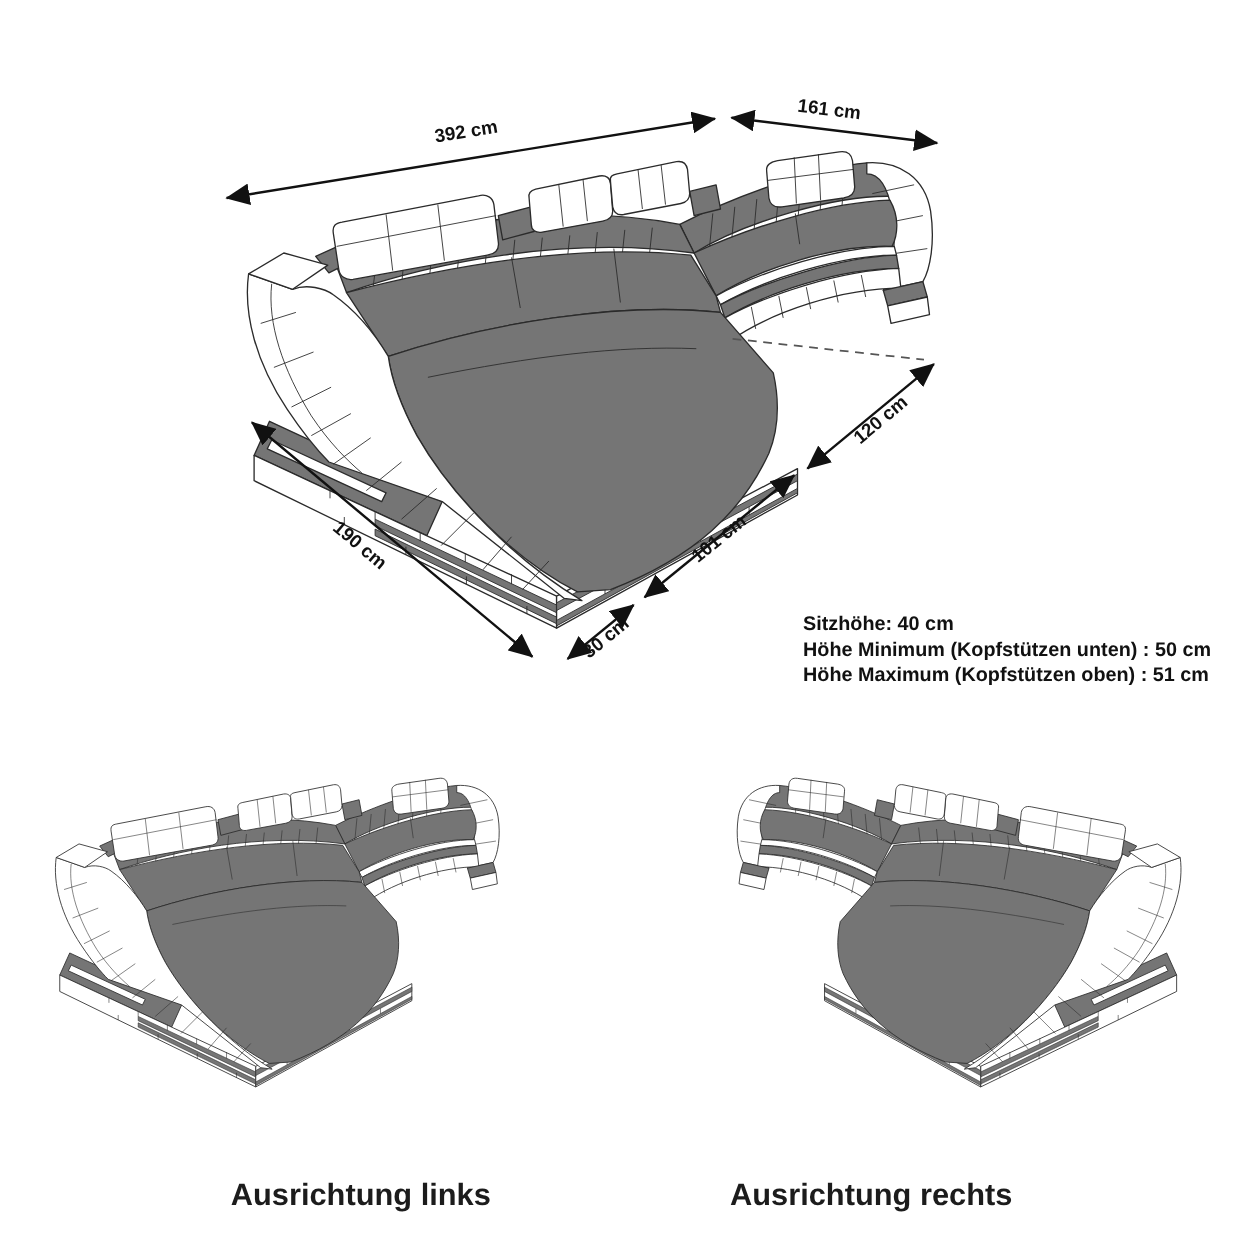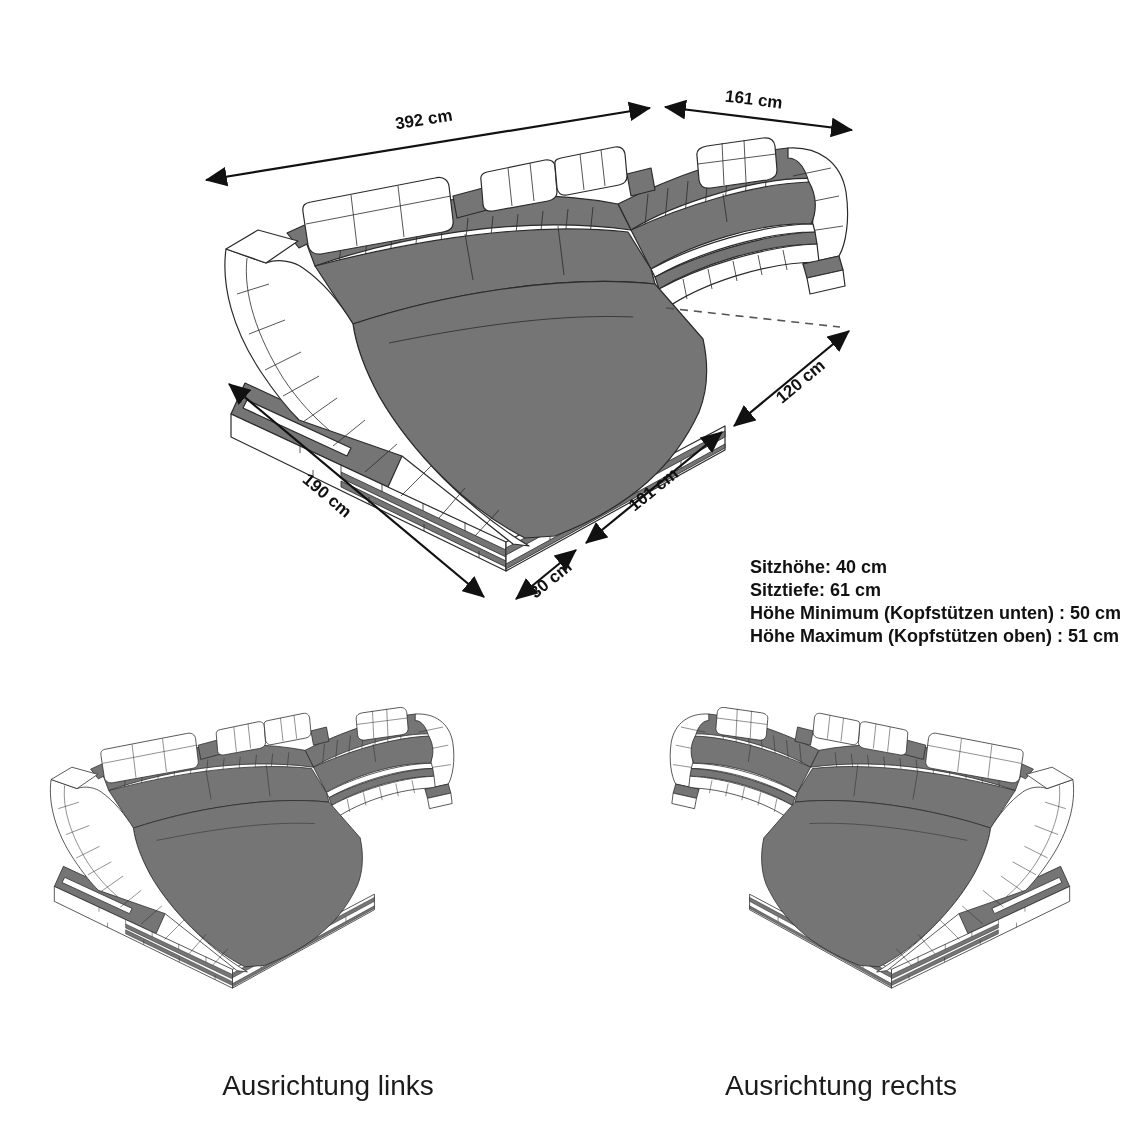--- a/index.html
+++ b/index.html
@@ -11,25 +11,24 @@
   .dim-label{
     position:absolute;
     font-size:17px;font-weight:bold;color:#111;
     white-space:nowrap;
     transform-origin:center center;
   }
   .specs{
     position:absolute;left:730px;top:556px;
     font-size:18px;font-weight:bold;line-height:23px;color:#111;
     white-space:nowrap;
-    margin-left:20px;
   }
   .variant-label{
     position:absolute;
-    font-size:28px;font-weight:400;color:#1c1c1c;
+    font-size:28px;font-weight:700;color:#1c1c1c;
     white-space:nowrap;
     transform:translate(-50%,-50%);
   }
 </style>
 </head>
 <body>
 
 <div class="stage">
 
   <svg width="0" height="0" style="position:absolute">
@@ -119,28 +118,27 @@
 
   <div class="dim-label" style="left:395px;top:110px;transform:rotate(-9deg)">392 cm</div>
   <div class="dim-label" style="left:725px;top:90px;transform:rotate(7deg)">161 cm</div>
   <div class="dim-label" style="left:772px;top:372px;transform:rotate(-40deg)">120 cm</div>
   <div class="dim-label" style="left:625px;top:480px;transform:rotate(-39deg)">101 cm</div>
   <div class="dim-label" style="left:527px;top:570px;transform:rotate(-39deg)">30 cm</div>
   <div class="dim-label" style="left:298px;top:486px;transform:rotate(40deg)">190 cm</div>
 
   <div class="specs">
     <div>Sitzhöhe: 40 cm</div>
-    <div>Sitztiefe: 61 cm</div>
     <div>Höhe Minimum (Kopfstützen unten) : 50 cm</div>
     <div>Höhe Maximum (Kopfstützen oben) : 51 cm</div>
   </div>
 
   <svg class="sofa" style="left:36px;top:705px" width="428" height="311" viewBox="0 0 660 480">
     <use href="#sofa-sym"></use>
   </svg>
   <svg class="sofa" style="left:660px;top:705px" width="428" height="311" viewBox="0 0 660 480">
     <use href="#sofa-sym" transform="translate(660,0) scale(-1,1)"></use>
   </svg>
 
   <div class="variant-label" style="left:328px;top:1086px">Ausrichtung links</div>
-  <div class="variant-label" style="left:841px;top:1086px">Ausrichtung rechts</div>
+  <div class="variant-label" style="left:792px;top:1086px">Ausrichtung rechts</div>
 
 </div>
 
 </body></html>

